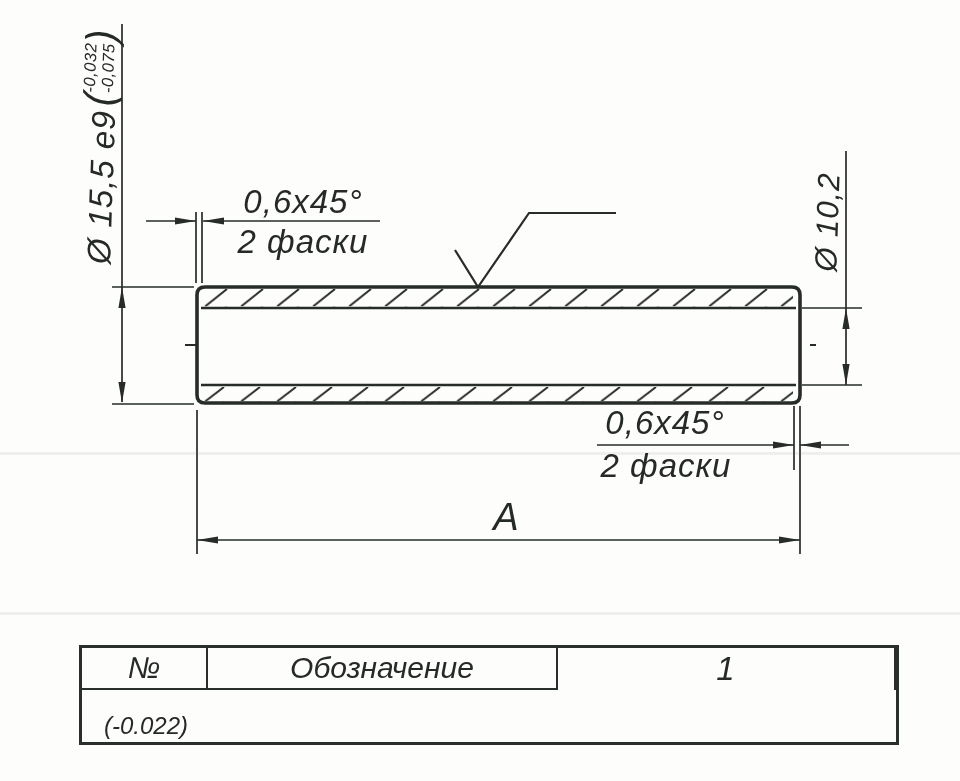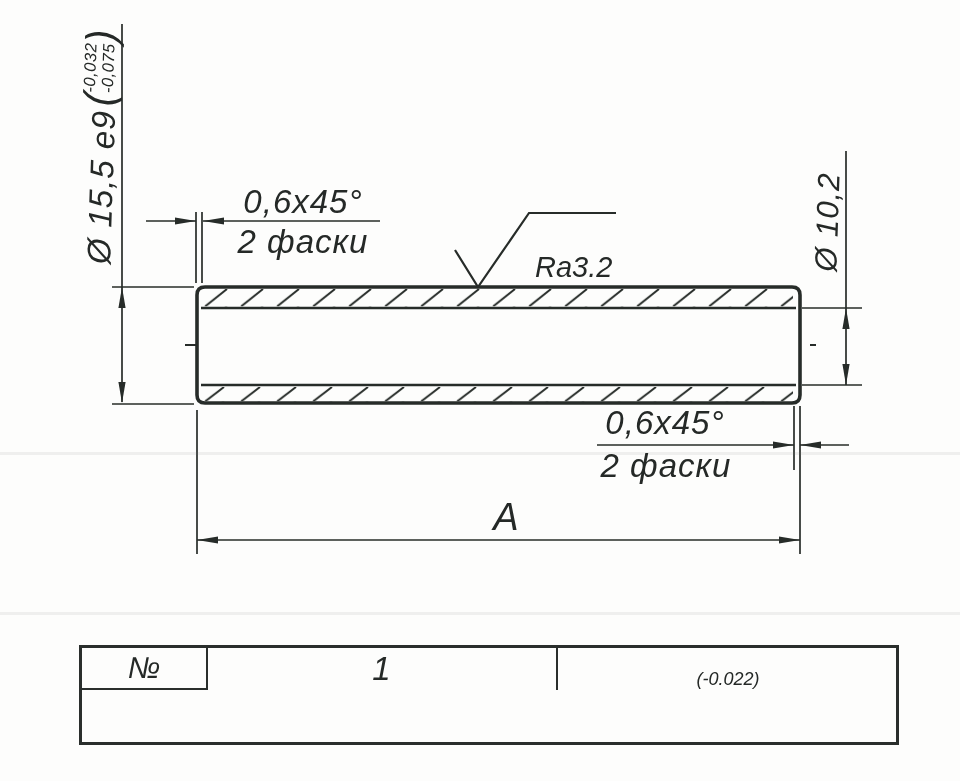--- a/index.html
+++ b/index.html
@@ -43,21 +43,21 @@
   .cell{
     display:flex;align-items:center;justify-content:center;
     font-style:italic;
     box-sizing:border-box;
     border-color:#2a2e2c;
   }
   .cell.cb{border-bottom:2.5px solid #2a2e2c;}
   .cell.cr{border-right:2.5px solid #2a2e2c;}
   .th{font-size:30px;}
   .td{font-size:33px;letter-spacing:1px;}
-  .subtol{font-size:18px;letter-spacing:0;transform:translateY(10px);margin-left:2px;}
+  .subtol{font-size:24px;letter-spacing:0;transform:translateY(10px);margin-left:2px;}
 </style>
 </head>
 <body>
 
 <div class="canvas">
 
   <svg width="960" height="781" viewBox="0 0 960 781">
     <defs>
       <pattern id="hatchT" x="204" y="289" width="36" height="17.5" patternUnits="userSpaceOnUse">
         <line x1="1" y1="17.5" x2="23" y2="0" stroke="#272c29" stroke-width="2"></line>
@@ -136,30 +136,30 @@
         <span>-0,032</span>
         <span>-0,075</span>
       </span>
       <span class="tol-paren">)</span>
     </span>
   </div>
 
   <div class="lbl chamfer" style="left:228px;top:186px;width:150px;height:30px;">0,6x45°</div>
   <div class="lbl chamfer" style="left:228px;top:226px;width:150px;height:30px;">2 фаски</div>
 
-  <div class="lbl ra" style="left:535px;top:250px;width:110px;height:34px;">Ra3.2</div>
 
   <div class="lbl rot dia-inner" style="left:752px;top:204px;width:150px;height:36px;">Ø 10,2</div>
 
   <div class="lbl chamfer" style="left:595px;top:407px;width:140px;height:30px;">0,6x45°</div>
   <div class="lbl chamfer" style="left:593px;top:449px;width:146px;height:32px;">2 фаски</div>
 
   <div class="lbl dimA" style="left:478px;top:496px;width:56px;height:42px;">A</div>
 
   <div class="ptable">
     <div class="cell th cb cr">№</div>
+    <div class="cell th cb cr">Обозначение</div>
     <div class="cell td cr">1</div>
     <div class="cell td">
       <span class="subtol">(-0.022)</span>
     </div>
   </div>
 
 </div>
 
 </body></html>

